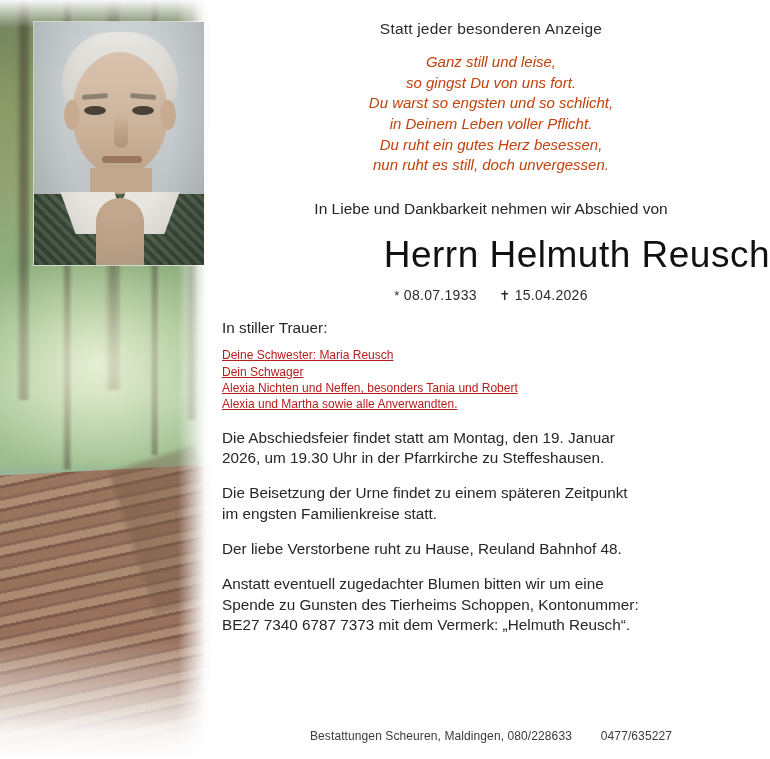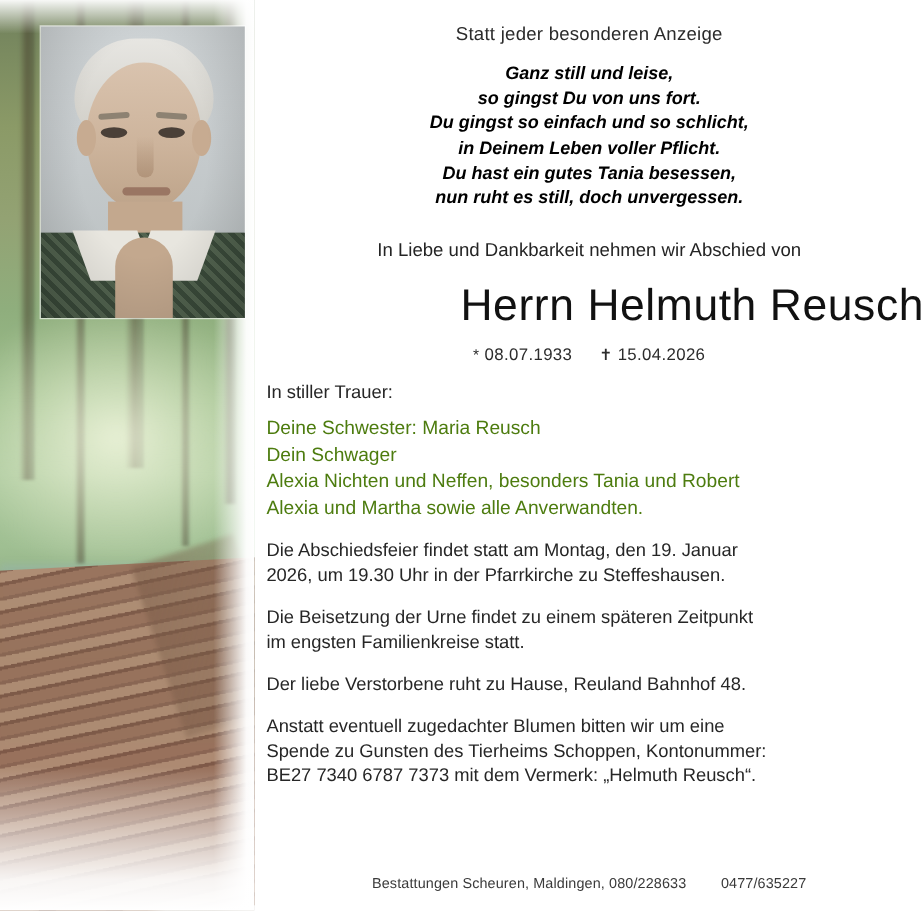--- a/index.html
+++ b/index.html
@@ -244,23 +244,22 @@
     font-size: 15.5px;
     letter-spacing: .2px;
     color: #2b2b2b;
     margin-top: 20px;
   }
   .poem {
     text-align: center;
     font-style: italic;
     font-size: 15px;
     line-height: 1.38;
-    color: #000000;
+    color: #c2410c;
     margin-top: 14px;
-    font-weight: bold;
   }
   .poem div { white-space: nowrap; }
   .lead {
     text-align: center;
     font-size: 15.5px;
     margin-top: 24px;
     color: #242424;
   }
   .name {
     text-align: right;
@@ -285,23 +284,24 @@
   }
   .para {
     font-size: 15.3px;
     line-height: 1.33;
     color: #262626;
     margin-top: 15px;
   }
   .para.group { margin-top: 0; }
   .mourners { margin-top: 9px; }
   .mourners .line {
-    font-size: 16px;
+    font-size: 12px;
     line-height: 1.36;
-    color: #4d7c0f;
+    color: #b91c1c;
+    text-decoration: underline;
   }
   .footer {
     position: absolute;
     left: 0;
     right: 0;
     bottom: 16px;
     text-align: center;
     font-size: 12px;
     color: #3a3a3a;
     letter-spacing: .1px;
@@ -350,23 +350,23 @@
     </div>
   </div>
 
   <div class="content">
 
     <div class="intro">Statt jeder besonderen Anzeige</div>
 
     <div class="poem">
       <div>Ganz still und leise,</div>
       <div>so gingst Du von uns fort.</div>
-      <div>Du gingst so einfach und so schlicht,</div>
+      <div>Du warst so engsten und so schlicht,</div>
       <div>in Deinem Leben voller Pflicht.</div>
-      <div>Du hast ein gutes Tania besessen,</div>
+      <div>Du ruht ein gutes Herz besessen,</div>
       <div>nun ruht es still, doch unvergessen.</div>
     </div>
 
     <div class="lead">In Liebe und Dankbarkeit nehmen wir Abschied von</div>
 
     <div class="name">Herrn Helmuth Reusch</div>
 
     <div class="dates">
       <span class="sym">*</span>
       <span>08.07.1933</span>

